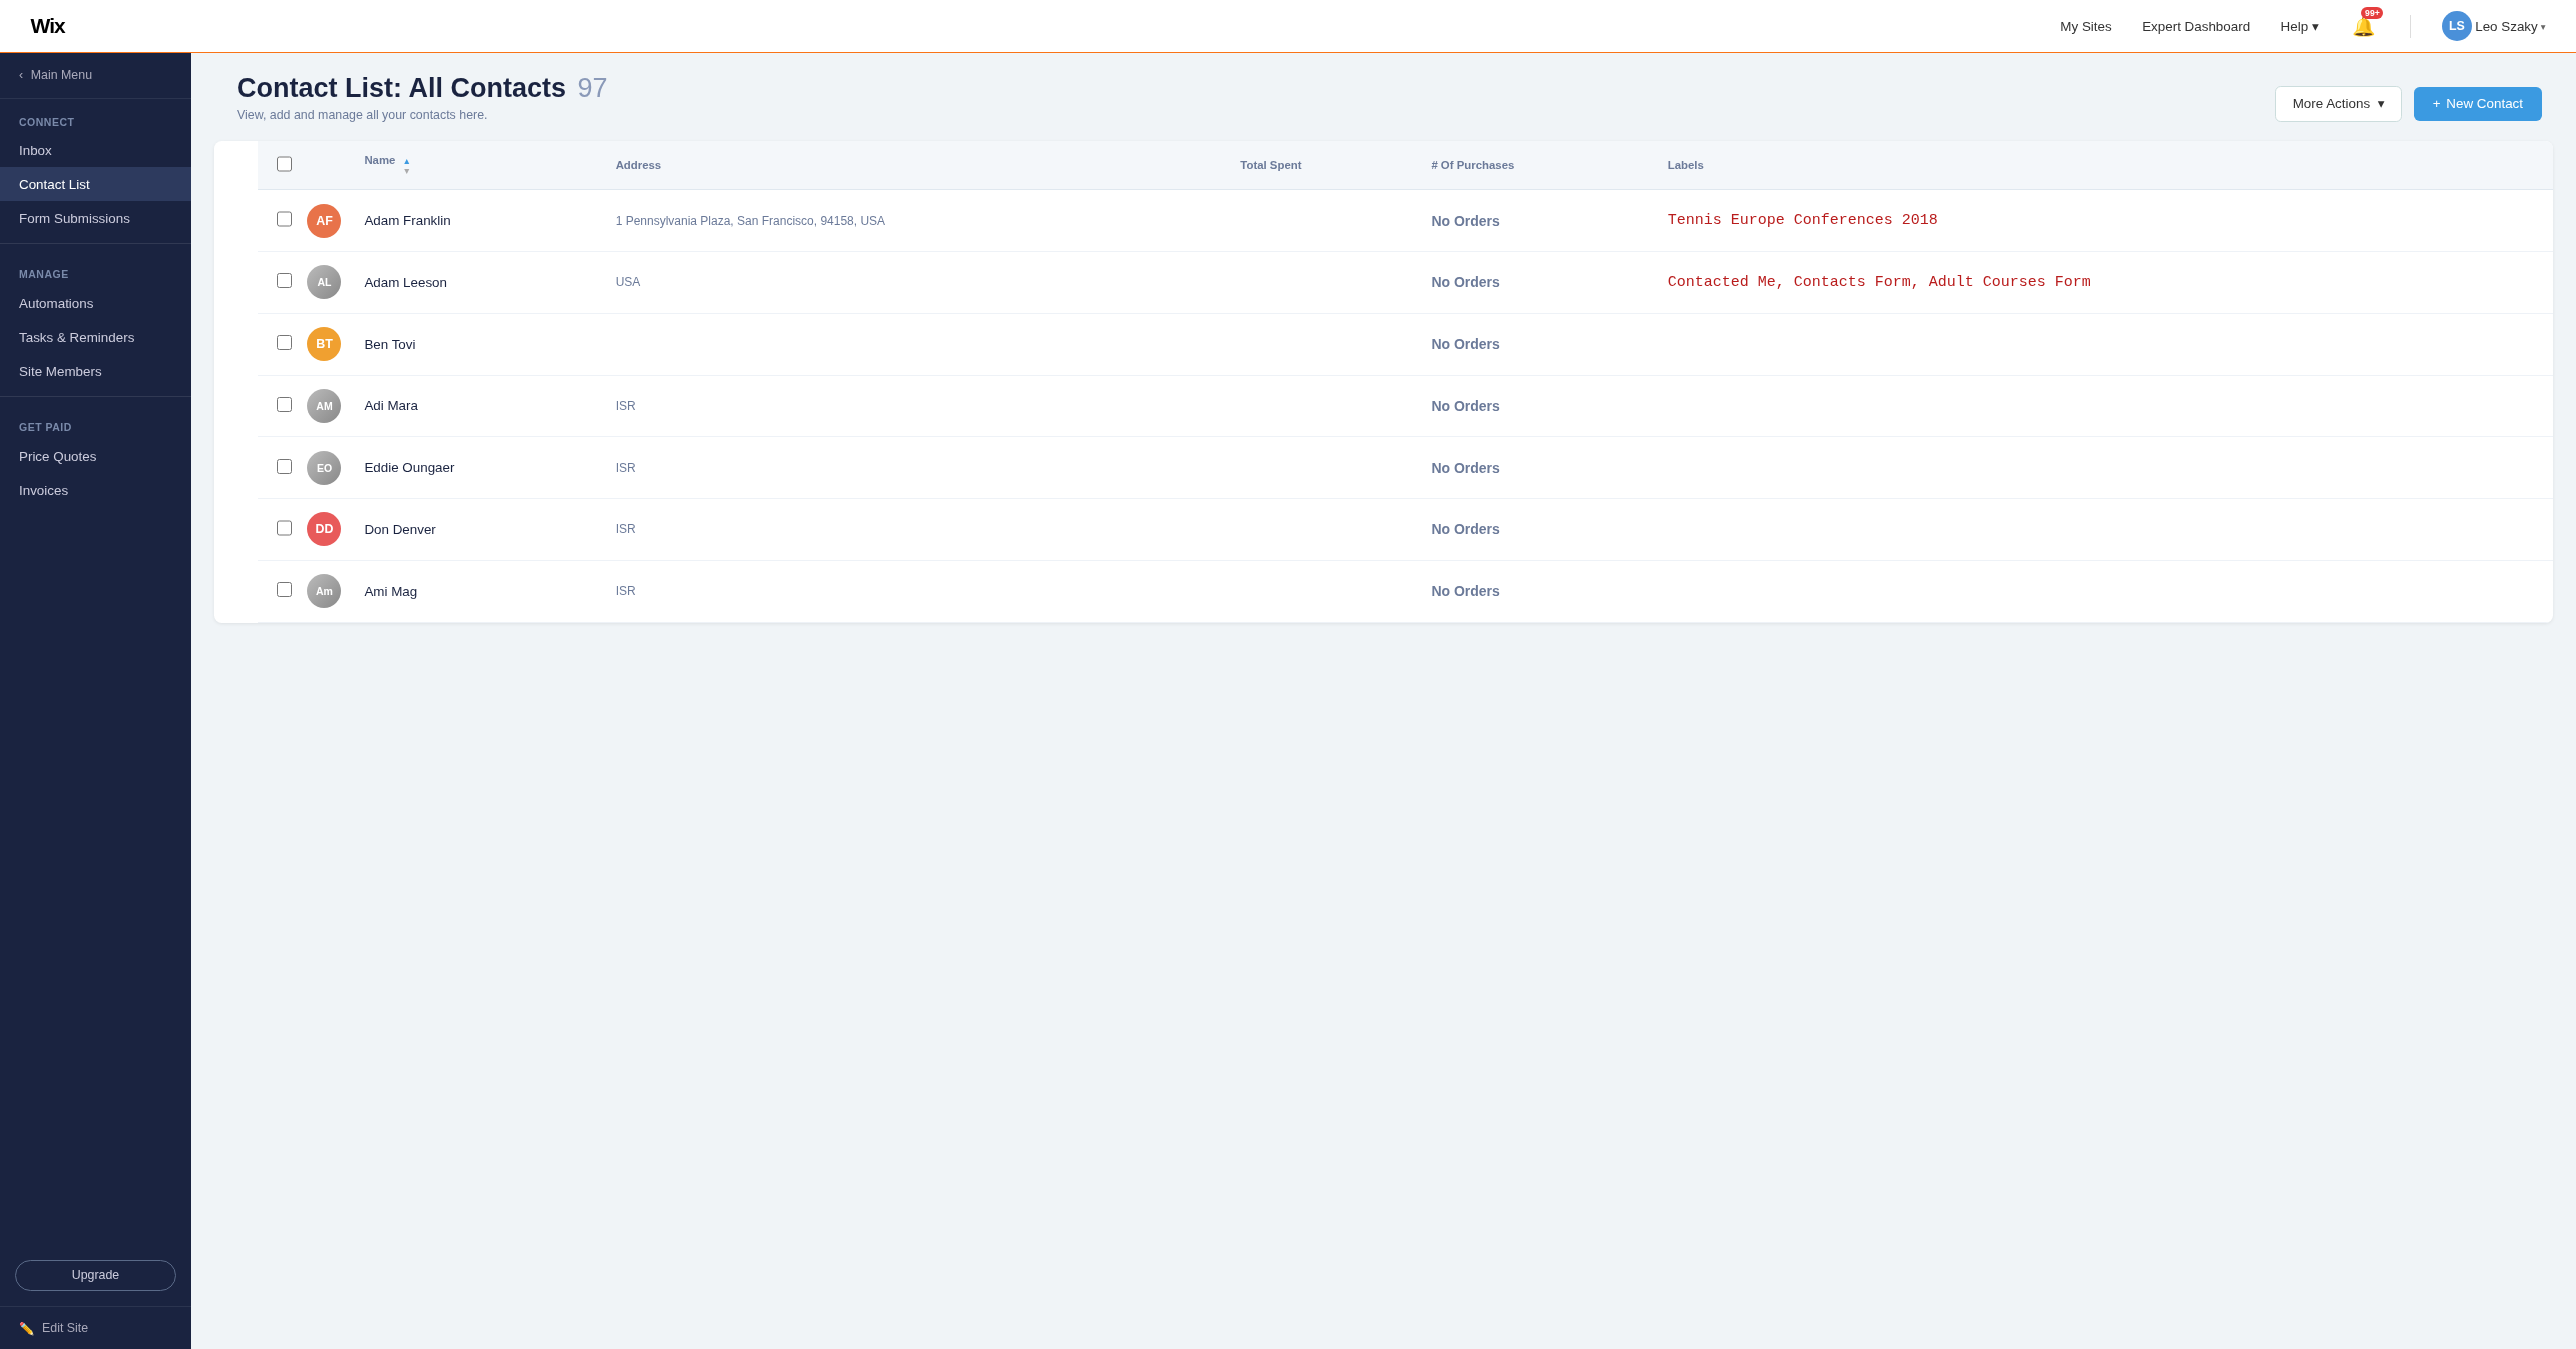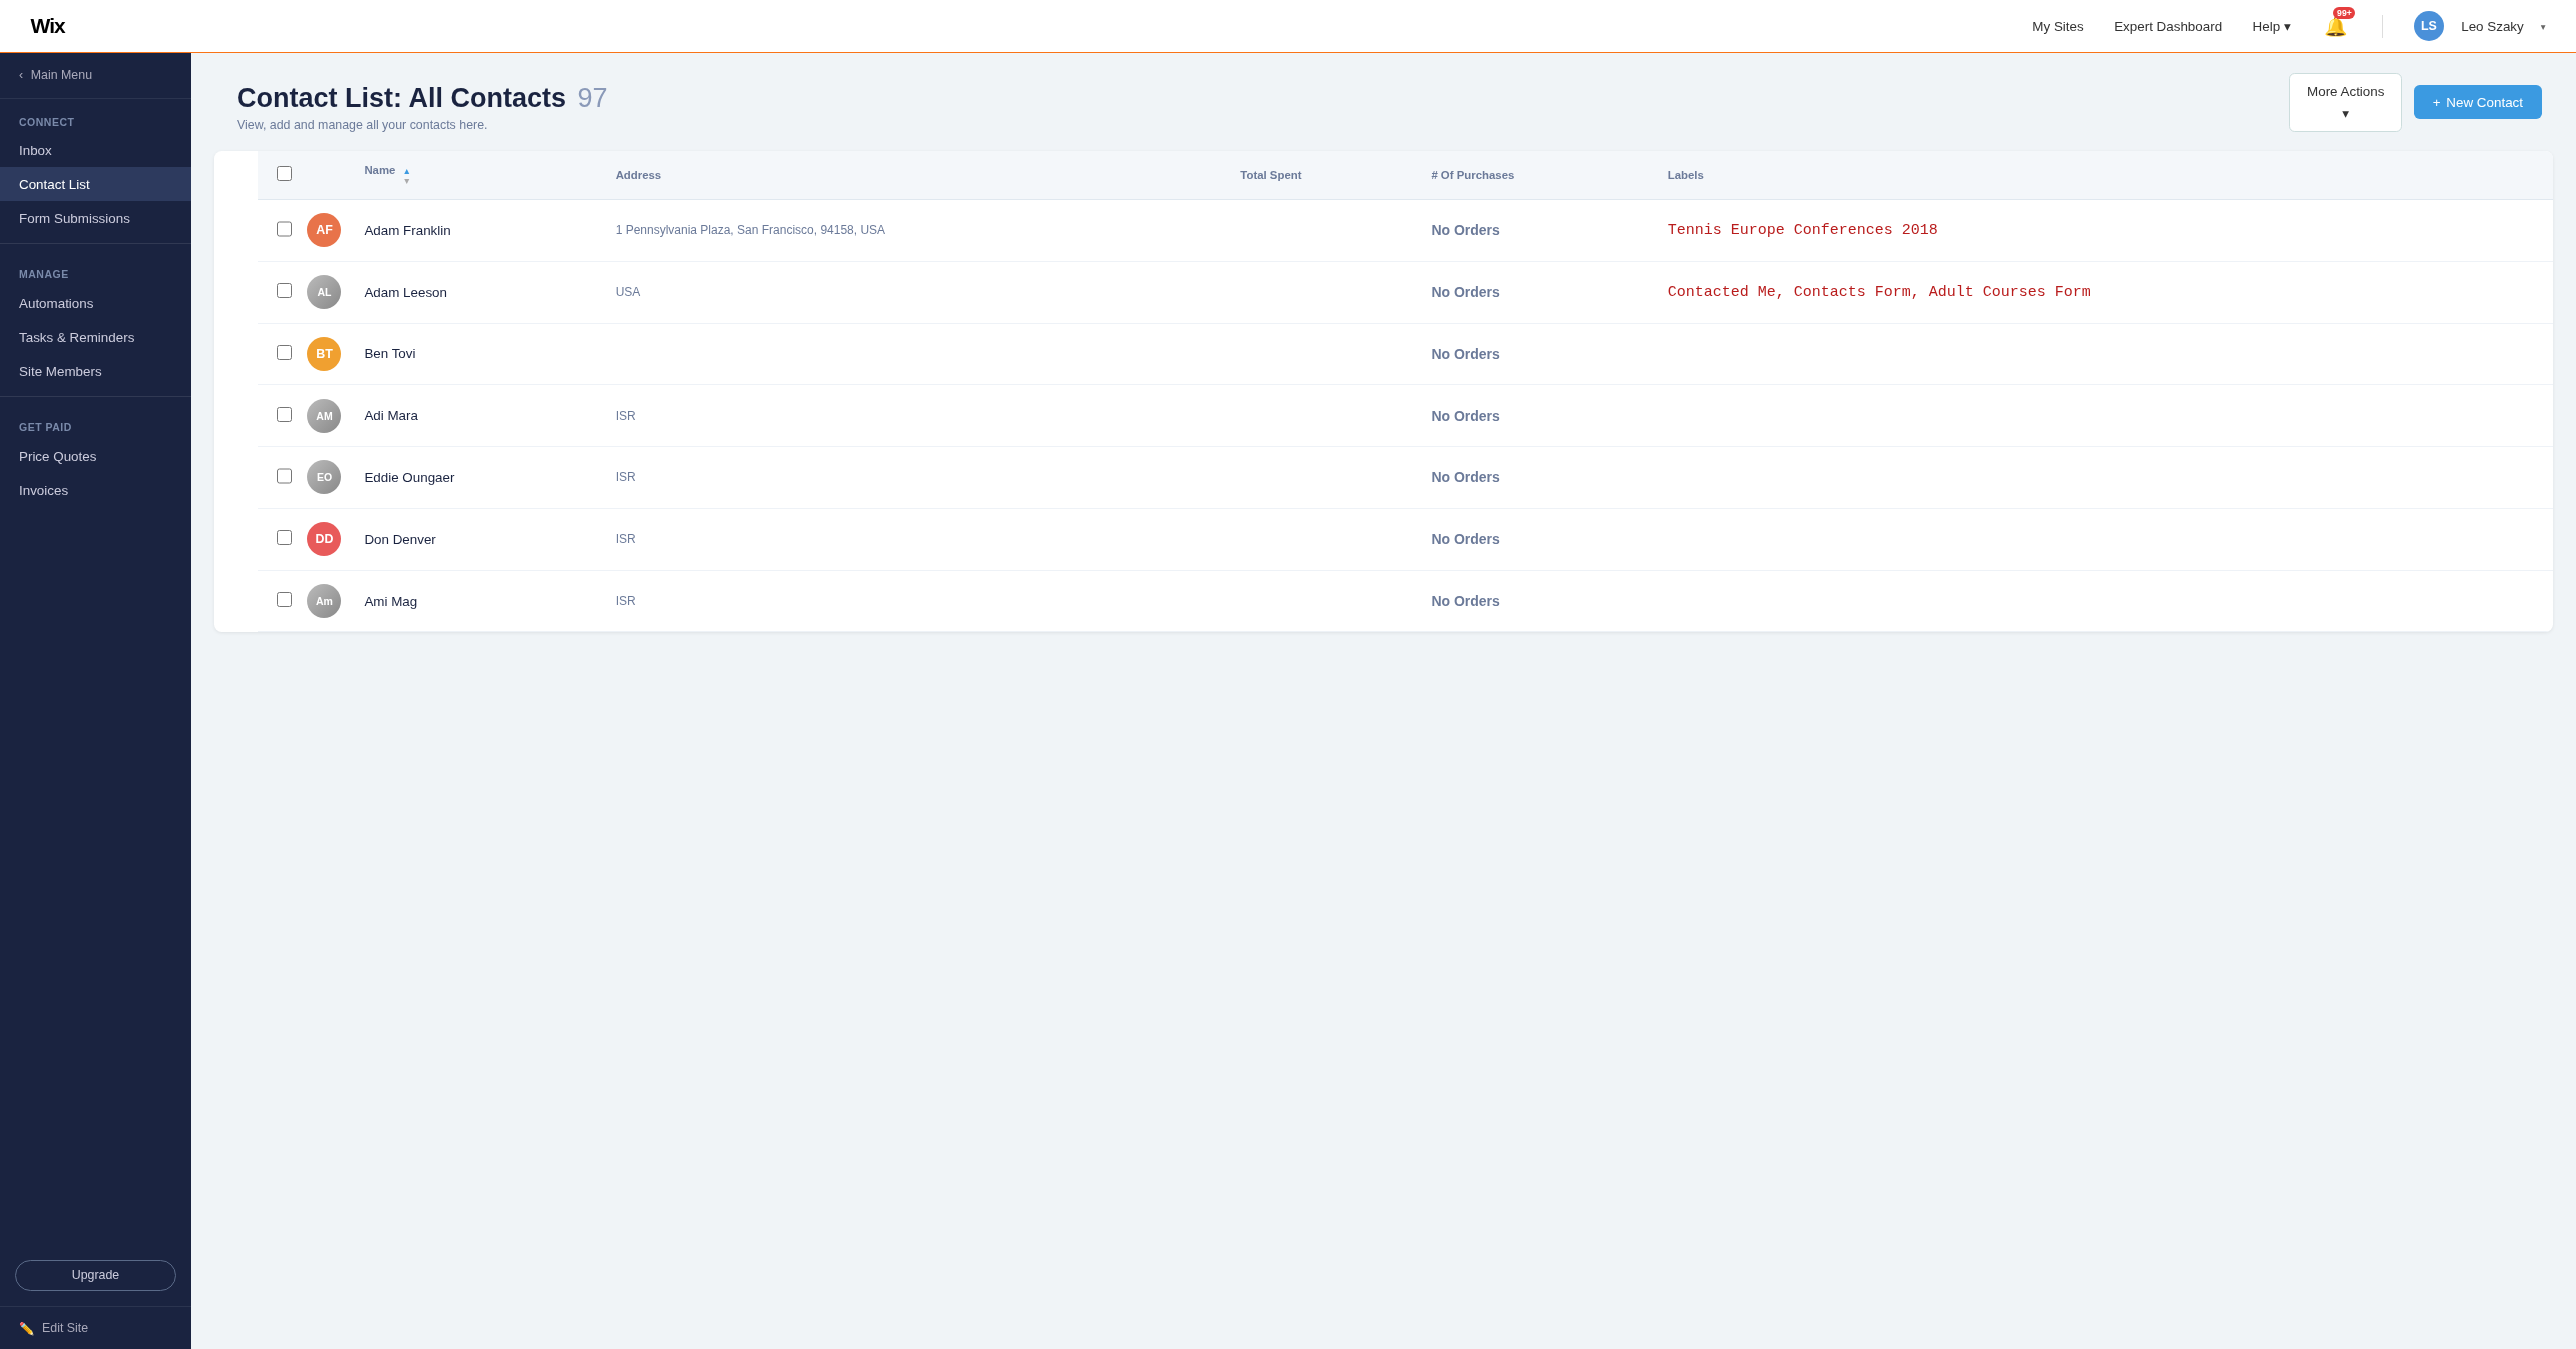--- a/index.html
+++ b/index.html
@@ -39,21 +39,21 @@
       position: relative; cursor: pointer;
       width: 30.5px; height: 30.5px; display: flex; align-items: center; justify-content: center;
     }
     .top-nav .notif-badge {
       position: absolute; top: -3.8px; right: -3.8px;
       background: #e53e3e; color: #fff; font-size: 8.6px; font-weight: bold;
       border-radius: 9.5px; padding: 1px 3.8px; min-width: 17px; text-align: center;
     }
     .top-nav .divider-v { width: 1px; height: 23px; background: #ddd; }
     .top-nav .user-btn {
-      display: flex; align-items: center; gap: 17px; cursor: pointer;
+      display: flex; align-items: center; gap: 3px; cursor: pointer;
     }
     .top-nav .user-avatar {
       width: 30.5px; height: 30.5px; border-radius: 50%; background: #4a90d9;
       display: flex; align-items: center; justify-content: center;
       color: #fff; font-size: 12.4px; font-weight: bold; overflow: hidden;
     }
     .top-nav .user-name { font-size: 13.4px; color: #333; }
     .top-nav .chevron-icon { font-size: 9.5px; color: #666; }
 
     
@@ -119,21 +119,20 @@
       display: flex; align-items: baseline; gap: 11.4px;
     }
     .page-title-count { color: #8a99b8; font-weight: 300; font-size: 27px; }
     .page-subtitle { color: #6b7a99; font-size: 12.4px; margin-top: 3.8px; }
     .page-actions { display: flex; align-items: center; gap: 11.4px; }
     .btn-more-actions {
       display: flex; align-items: center; gap: 7.6px;
       padding: 9.5px 17px; border: 1px solid #cdd; border-radius: 5.7px;
       background: #fff; color: #333; font-size: 13.4px; cursor: pointer;
       white-space: nowrap;
-      flex-direction: column;
     }
     .btn-new-contact {
       display: flex; align-items: center; gap: 5.7px;
       padding: 9.5px 19px; border-radius: 5.7px;
       background: #3b9ae1; color: #fff; font-size: 13.4px; cursor: pointer;
       border: none; font-weight: 500; white-space: nowrap;
     }
 
     
     .table-container {

